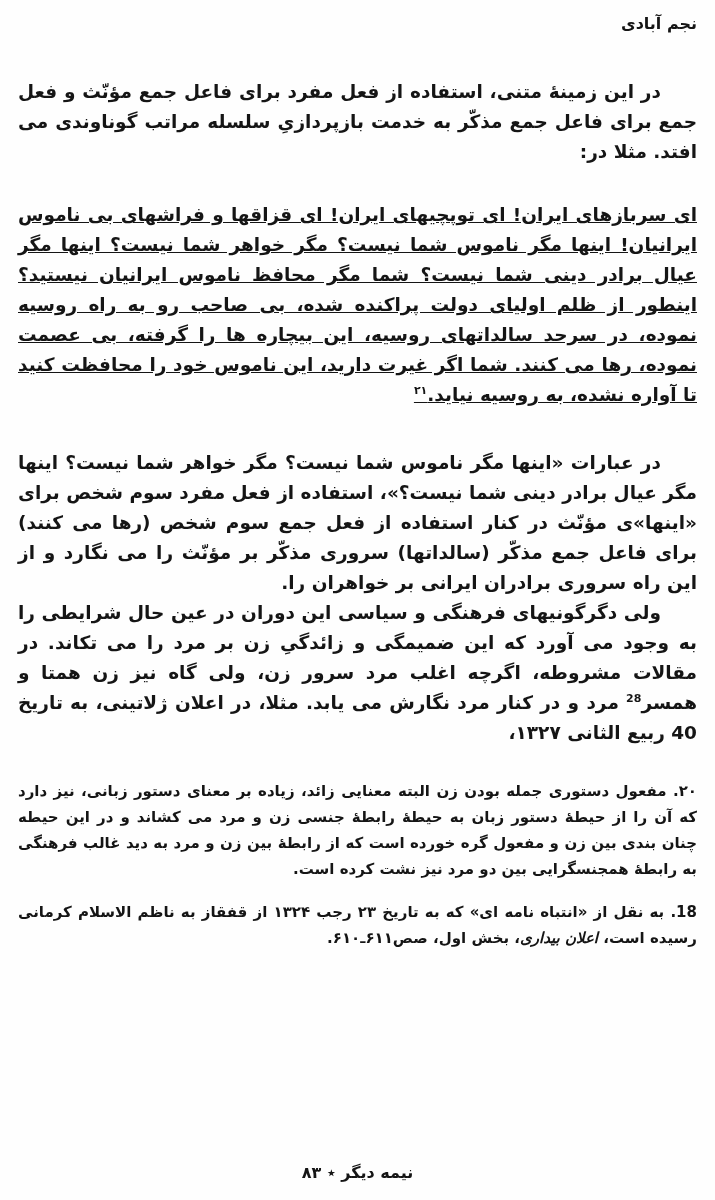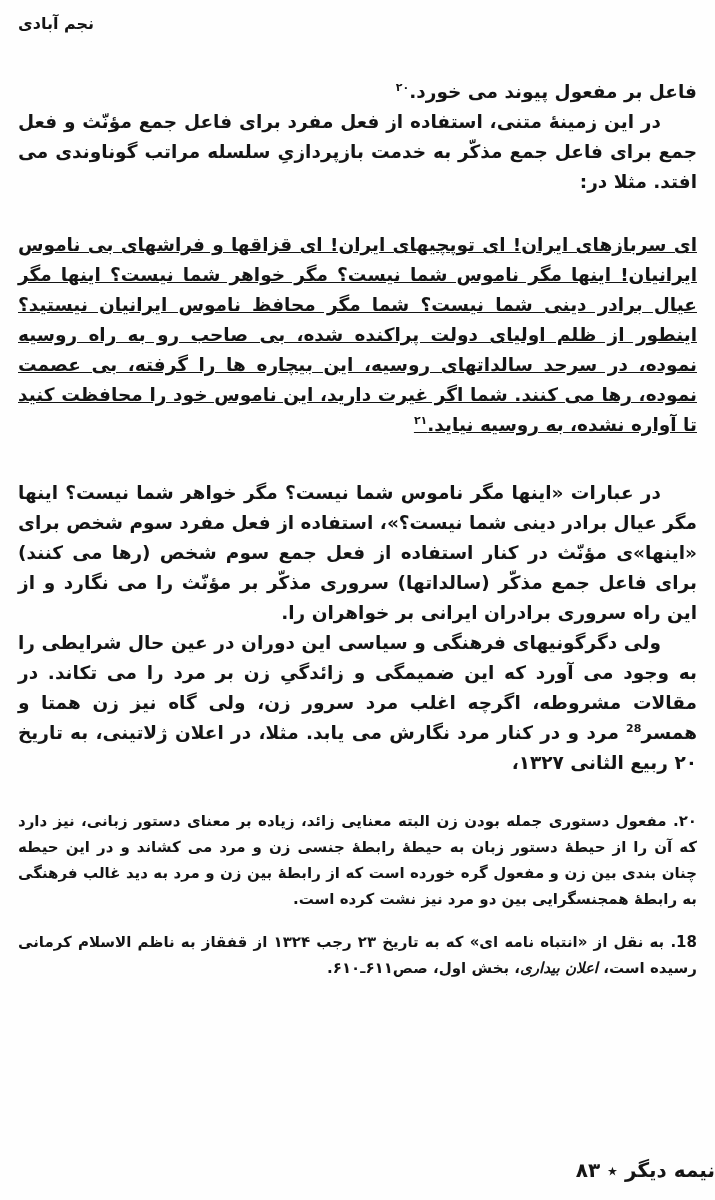--- a/index.html
+++ b/index.html
@@ -14,21 +14,21 @@
     margin: 0 auto;
     background: #fefefe;
     box-sizing: border-box;
     padding: 12px 18px 0 18px;
     direction: rtl;
     font-family: "DejaVu Sans", sans-serif;
     color: #151515;
     overflow: hidden;
   }
   .running-header {
-    text-align: left;
+    text-align: right;
     font-size: 16px;
     font-weight: bold;
     letter-spacing: 0;
     margin-top: 2px;
   }
   .body-text {
     margin-top: 44px;
     font-size: 18.5px;
     font-weight: bold;
     line-height: 30px;
@@ -64,42 +64,42 @@
     margin: 7px 0 17px 0;
   }
   .book-title {
     font-style: italic;
   }
   .page-footer {
     position: absolute;
     bottom: 18px;
     left: 0;
     right: 0;
-    font-size: 20px;
+    text-align: center;
+    font-size: 16px;
     font-weight: bold;
   }
 </style>
 </head>
 <body>
 
 <div class="page">
 
   <div class="running-header">نجم آبادی</div>
 
   <div class="body-text">
 
-    <p><span>فاعل بر مفعول پیوند می خورد.</span><sup class="fn-ref">۲۰</sup></p>
 
     <p class="para-indent">در این زمینهٔ متنی، استفاده از فعل مفرد برای فاعل جمع مؤنّث و فعل جمع برای فاعل جمع مذکّر به خدمت بازپردازیِ سلسله مراتب گوناوندی می افتد. مثلا در:</p>
 
     <p class="quote-block"><span>ای سربازهای ایران! ای توپچیهای ایران! ای قزاقها و فراشهای بی ناموس ایرانیان! اینها مگر ناموس شما نیست؟ مگر خواهر شما نیست؟ اینها مگر عیال برادر دینی شما نیست؟ شما مگر محافظ ناموس ایرانیان نیستید؟ اینطور از ظلم اولیای دولت پراکنده شده، بی صاحب رو به راه روسیه نموده، در سرحد سالداتهای روسیه، این بیچاره ها را گرفته، بی عصمت نموده، رها می کنند. شما اگر غیرت دارید، این ناموس خود را محافظت کنید تا آواره نشده، به روسیه نیاید.</span><sup class="fn-ref">۲۱</sup></p>
 
     <p class="para-indent para-after-quote">در عبارات «اینها مگر ناموس شما نیست؟ مگر خواهر شما نیست؟ اینها مگر عیال برادر دینی شما نیست؟»، استفاده از فعل مفرد سوم شخص برای «اینها»ی مؤنّث در کنار استفاده از فعل جمع سوم شخص (رها می کنند) برای فاعل جمع مذکّر (سالداتها) سروری مذکّر بر مؤنّث را می نگارد و از این راه سروری برادران ایرانی بر خواهران را.</p>
 
-    <p class="para-indent"><span>ولی دگرگونیهای فرهنگی و سیاسی این دوران در عین حال شرایطی را به وجود می آورد که این ضمیمگی و زائدگیِ زن بر مرد را می تکاند. در مقالات مشروطه، اگرچه اغلب مرد سرور زن، ولی گاه نیز زن همتا و همسر</span><sup class="fn-ref">28</sup><span> مرد و در کنار مرد نگارش می یابد. مثلا، در اعلان ژلاتینی، به تاریخ ۲۰ ربیع الثانی ۱۳۲۷،</span></p>
+    <p class="para-indent"><span>ولی دگرگونیهای فرهنگی و سیاسی این دوران در عین حال شرایطی را به وجود می آورد که این ضمیمگی و زائدگیِ زن بر مرد را می تکاند. در مقالات مشروطه، اگرچه اغلب مرد سرور زن، ولی گاه نیز زن همتا و همسر</span><sup class="fn-ref">28</sup><span> مرد و در کنار مرد نگارش می یابد. مثلا، در اعلان ژلاتینی، به تاریخ 40 ربیع الثانی ۱۳۲۷،</span></p>
 
   </div>
 
   <div class="footnotes">
 
     <p><span>۲۰.</span><span> مفعول دستوری جمله بودن زن البته معنایی زائد، زیاده بر معنای دستور زبانی، نیز دارد که آن را از حیطهٔ دستور زبان به حیطهٔ رابطهٔ جنسی زن و مرد می کشاند و در این حیطه چنان بندی بین زن و مفعول گره خورده است که از رابطهٔ بین زن و مرد به دید غالب فرهنگی به رابطهٔ همجنسگرایی بین دو مرد نیز نشت کرده است.</span></p>
 
     <p><span>18.</span><span> به نقل از «انتباه نامه ای» که به تاریخ ۲۳ رجب ۱۳۲۴ از قفقاز به ناظم الاسلام کرمانی رسیده است، </span><span class="book-title">اعلان بیداری</span><span>، بخش اول، صص۶۱۱ـ۶۱۰.</span></p>
 
 

